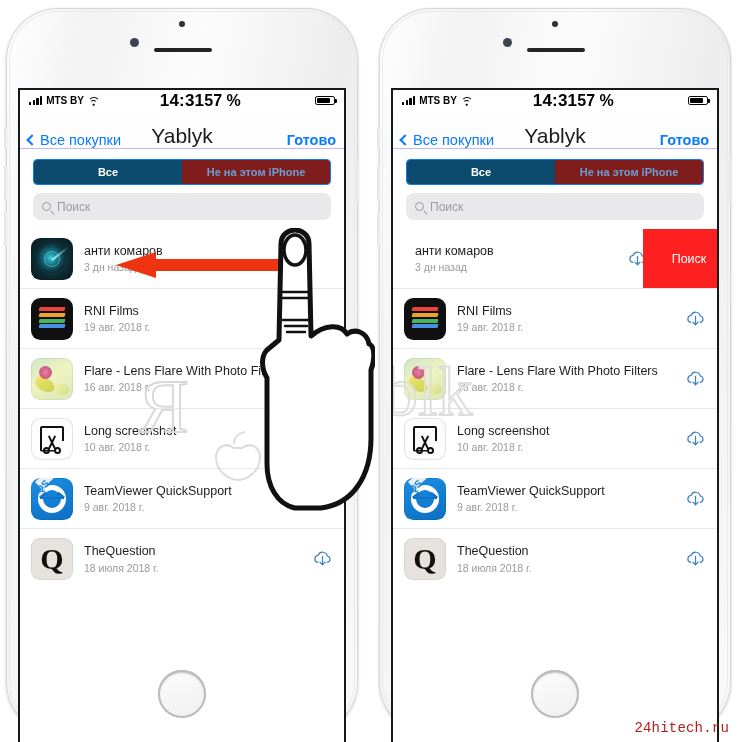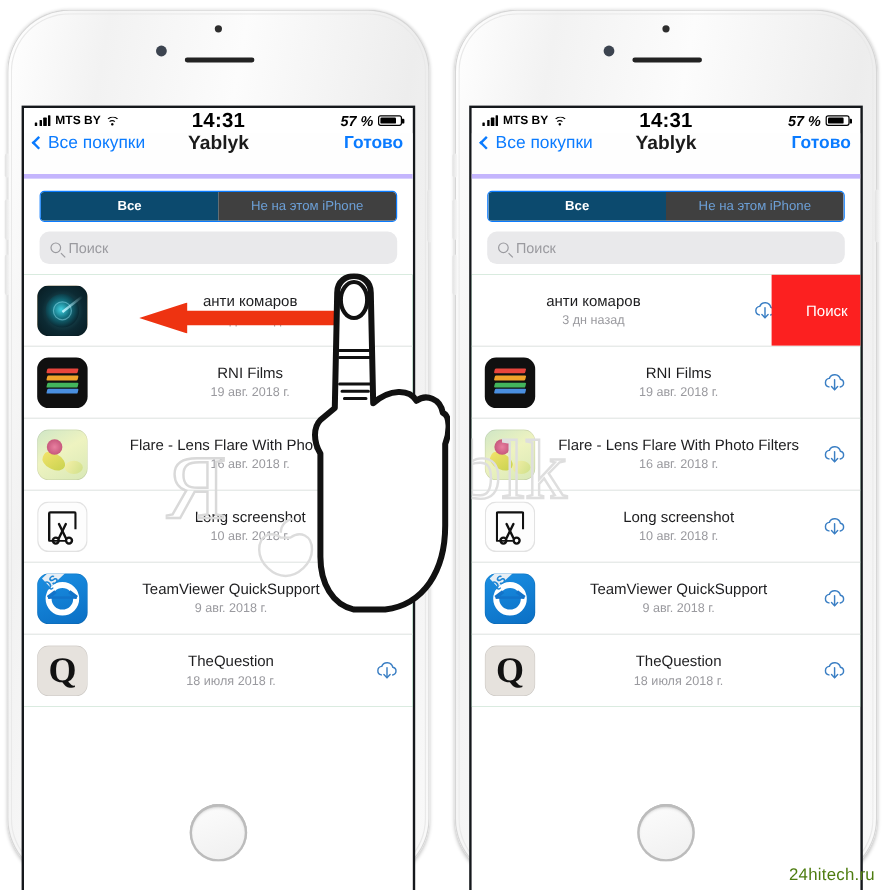--- a/index.html
+++ b/index.html
@@ -51,65 +51,65 @@
     position:absolute; left:14px; top:82px; width:324px; height:672px;
     background:#fff; overflow:hidden;
     box-shadow: 0 0 0 2px #15181c;
   }
 
   
   .statusbar { height:21px; display:flex; align-items:center; padding:0 9px;
                font-size:10.5px; color:#000; font-weight:600; }
   .sb-left  { display:flex; align-items:center; gap:4px; flex:1; }
   .sb-mid   { flex:0 0 auto; font-size:17px; letter-spacing:.2px; }
-  .sb-right { display:flex; align-items:center; justify-content:flex-end; gap:4px; flex:1; font-size:12px;font-style:italic;}
+  .sb-right { display:flex; align-items:center; justify-content:space-between; gap:4px; flex:1; font-size:16px;}
   .bars { display:flex; align-items:flex-end; gap:1.2px; height:9px; }
   .bars i { display:block; width:2.4px; background:#000; border-radius:.5px; }
   .bars i:nth-child(1){height:3px;} .bars i:nth-child(2){height:5px;}
   .bars i:nth-child(3){height:7px;} .bars i:nth-child(4){height:9px;}
   .carrier { font-size:10px; font-weight:600; }
   .wifi { width:12px; height:9px; position:relative; }
   .wifi::before{ content:"\25CF"; position:absolute; left:4.2px; bottom:-2px; font-size:5px;}
   .wifi-arc{ position:absolute; border:1.6px solid #000; border-bottom-color:transparent;
              border-left-color:transparent; border-right-color:transparent; border-radius:50%;}
   .wifi-arc.a{ width:12px; height:12px; left:0; top:1px; }
   .wifi-arc.b{ width:7px;  height:7px;  left:2.5px; top:3.5px; }
   .batt { width:20px; height:9.5px; border:1px solid #000; border-radius:2.2px; position:relative; }
   .batt::after{ content:""; position:absolute; right:-3px; top:2.6px; width:1.6px; height:4px;
                 background:#000; border-radius:0 1px 1px 0;}
   .batt span{ position:absolute; left:1px; top:1px; bottom:1px; width:72%; background:#000; border-radius:1px;}
 
   
-  .navbar { height:38px; display:flex; align-items:flex-start; padding:0 8px;
-            border-bottom:4px solid #c4b5fd; background:#fefefe; }
+  .navbar { height:38px; display:flex; align-items:flex-end; padding:0 8px;
+            border-bottom:1px solid #c4b5fd; background:#fefefe; }
   .nav-back { display:flex; align-items:center; gap:2px; color:#0a7bff; font-size:14.5px; flex:1; }
   .chev { width:8px; height:8px; border-left:2px solid #0a7bff; border-bottom:2px solid #0a7bff;
           transform:rotate(45deg); margin-right:2px; }
-  .nav-title { font-size:16px; font-weight:700; color:#1b1b1b; flex:0 0 auto; }
+  .nav-title { font-size:21px; font-weight:400; color:#1b1b1b; flex:0 0 auto; }
   .nav-done { color:#0a7bff; font-size:14.5px; font-weight:600; flex:1; text-align:right; }
 
   
   .seg-wrap { padding:10px 13px 8px; background:#fff; }
   .segmented { display:flex; height:26px; border:1px solid #0a7bff; border-radius:4px; overflow:hidden; }
   .seg { flex:1; display:flex; align-items:center; justify-content:center;
          font-size:11px; font-weight:600; }
   .seg.on  { background:#0c4a6e; color:#fff; }
-  .seg.off { background:#404040; color:#6c9fd6; font-weight:400; }
+  .seg.off { background:#7f1d1d; color:#6c9fd6; font-weight:700; }
 
   
   .search-wrap { padding:0 13px 9px; background:#fff; }
   .searchbar { height:27px; background:#e9e9eb; border-radius:8px; display:flex;
                align-items:center; gap:6px; padding:0 9px; }
   .mag { width:9px; height:9px; border:1.4px solid #9a9a9f; border-radius:50%; position:relative; flex:0 0 auto;}
   .mag::after{ content:""; position:absolute; right:-4px; bottom:-3px; width:4.5px; height:1.4px;
                background:#9a9a9f; transform:rotate(45deg); }
   .search-ph { font-size:12px; color:#9a9a9f; }
 
   
-  .list { background:#15803d; position:relative;text-align:center; }
+  .list { background:#15803d; position:relative; }
   .row { display:flex; align-items:center; gap:11px; padding:8px 11px;
          border-bottom:1px solid #e6e6e6; min-height:60px; background:#fff; position:relative; }
   .row:last-child { border-bottom:none; }
   .appicon { width:42px; height:42px; border-radius:9.5px; flex:0 0 auto; overflow:hidden; position:relative;
              box-shadow: inset 0 0 0 .5px rgba(0,0,0,.12); }
   .meta { flex:1; min-width:0; }
   .app-name { font-size:12.5px; color:#1d1d1f; line-height:1.25; }
   .app-date { font-size:10.5px; color:#9a9a9f; margin-top:2px; }
   .cloud { width:21px; height:18px; flex:0 0 auto; }
 
@@ -167,22 +167,22 @@
   .ic-tv .os { position:absolute; left:4px; top:3px; font-size:10px; font-weight:700; color:#1f86d4;
                transform:rotate(-42deg); font-family:"Liberation Sans",sans-serif; }
 
   .ic-q { background:#e6e2dd; display:flex; align-items:center; justify-content:center;
           font-size:30px; font-weight:700; color:#111; font-family:"Liberation Serif",serif; }
 
   
   .red-arrow { position:absolute; left:116px; top:252px; width:168px; height:26px; z-index:30; }
   .hand { position:absolute; left:243px; top:228px; width:132px; height:284px; z-index:31; }
   .yablyk-wm { position:absolute; z-index:25; pointer-events:none; }
-  .watermark-text { position:absolute; right:8px; bottom:6px; font-size:14px; color:#4d7c0f;
-                    letter-spacing:.2px; z-index:40; }
+  .watermark-text { position:absolute; right:8px; bottom:6px; font-size:14px; color:#b91c1c;
+                    letter-spacing:.2px; z-index:40;font-family:Liberation Mono, monospace; }
 </style>
 </head>
 <body>
 
 <div class="stage">
 
   <div class="phone left">
     <div class="side-btn mute"></div>
     <div class="side-btn volup"></div>
     <div class="side-btn voldn"></div>

